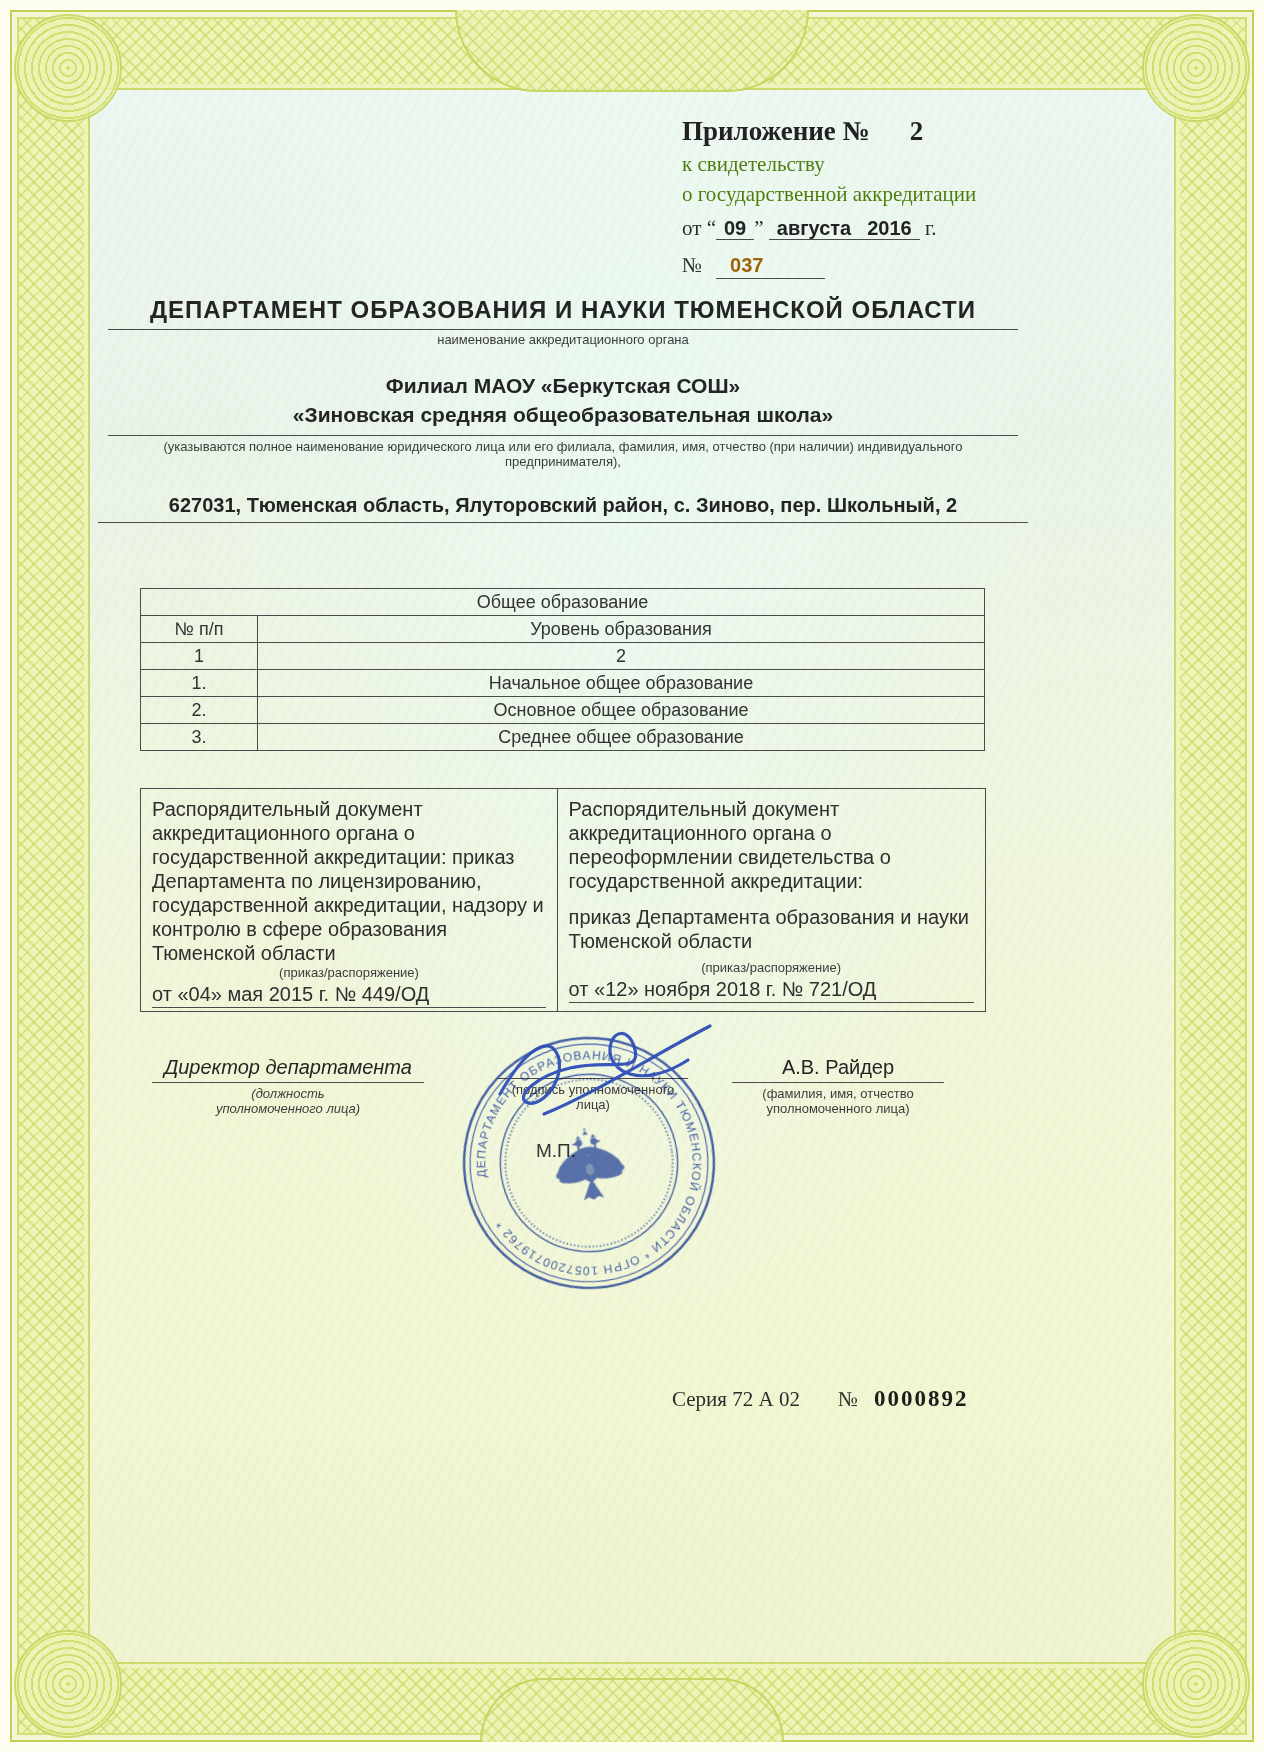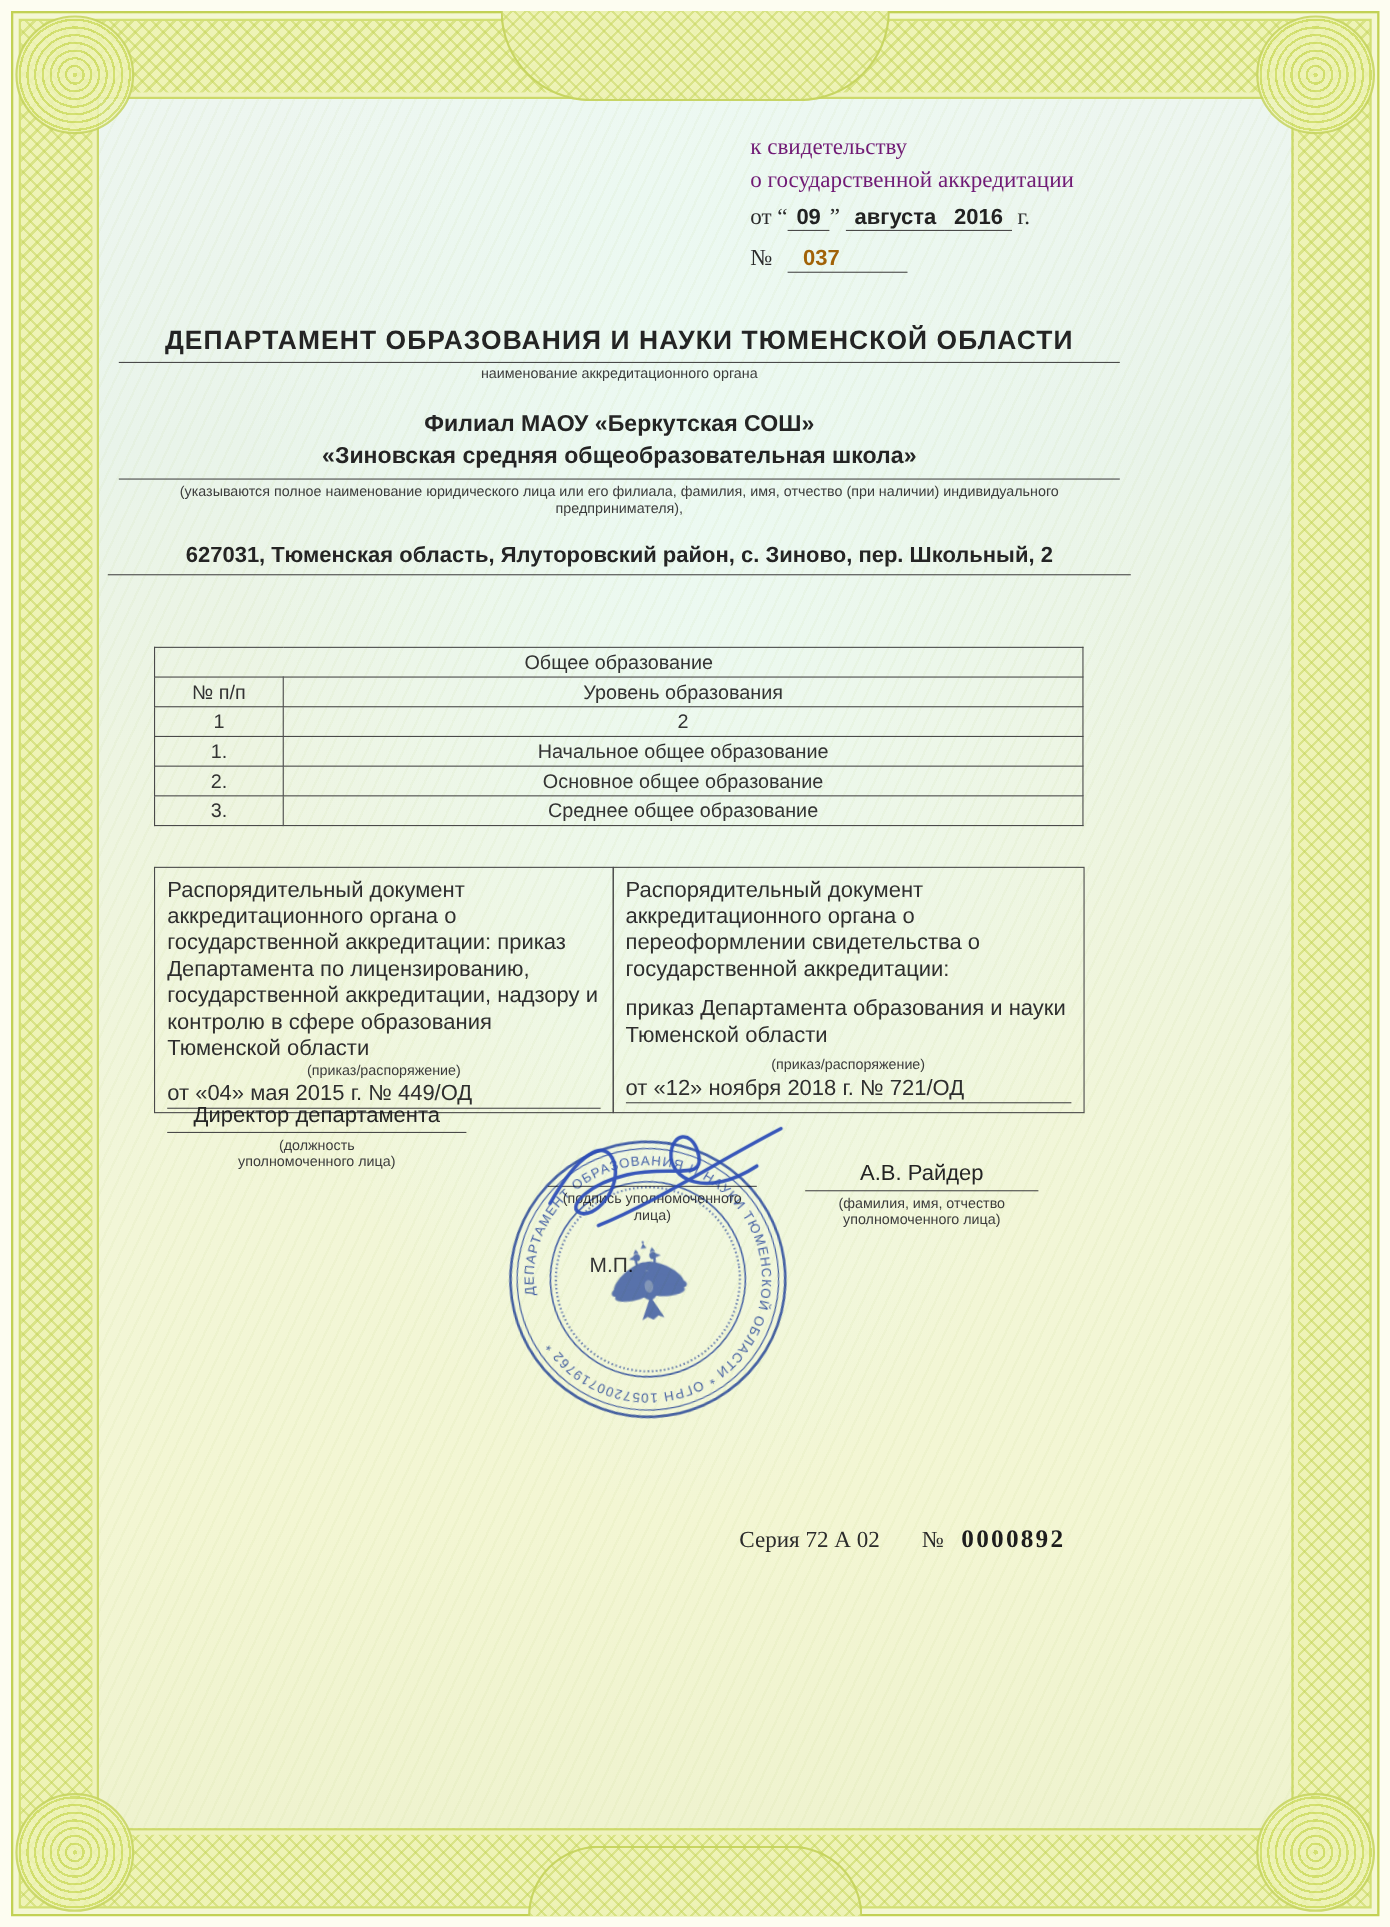--- a/index.html
+++ b/index.html
@@ -53,21 +53,21 @@
   .serif{font-family:"Liberation Serif","DejaVu Serif",serif;}
   .caption{font-size:13px;color:#3c3c3c;}
   .rule{border-top:1.5px solid #4a4a4a;height:0;}
   .u{border-bottom:1.6px solid #4a4a4a;}
   
   .eagle-watermark{position:absolute;left:296px;top:552px;width:580px;height:632px;z-index:1;color:#d3e06e;opacity:.55;}
   
   .appendix-block{left:682px;top:116px;width:345px;}
   .appendix-title{font:bold 27px "Liberation Serif","DejaVu Serif",serif;color:#222;display:flex;align-items:baseline;}
   .appendix-title .num{margin-left:40px;}
-  .app-line{font-size:21px;margin-top:5px;color:#701a75;}
+  .app-line{font-size:21px;margin-top:5px;color:#4d7c0f;}
   .date-line{margin-top:9px;font-size:21px;color:#2c2c2c;white-space:nowrap;}
   .date-line .val{font:bold 20px "Liberation Sans",sans-serif;color:#222;}
   .date-line .seg{padding:0 8px;}
   .num-line{margin-top:12px;font-size:21px;color:#2c2c2c;}
   .num-line .valwrap{margin-left:14px;padding:0 62px 1px 14px;}
   .num-line .val{font:bold 20px "Liberation Sans",sans-serif;color:#a16207;}
   
   .authority-block{left:108px;top:296px;width:910px;text-align:center;}
   .authority-name{font-weight:bold;font-size:24px;letter-spacing:1px;color:#242424;}
   .authority-block .rule{margin-top:5px;}
@@ -88,21 +88,21 @@
   .education-table td.c1{width:84px;}
   
   .orders-row{left:140px;top:788px;width:846px;display:flex;}
   .order-box{box-sizing:border-box;border:1.4px solid #4a4a4a;height:224px;padding:8px 11px;display:flex;flex-direction:column;font-size:20px;line-height:1.2;color:#2e2e2e;background:transparent;}
   .order-box.left{width:418px;}
   .order-box.right{width:429px;margin-left:-1.4px;}
   .order-text2{margin-top:12px;}
   .order-caption{margin-top:auto;text-align:center;}
   .order-value{font-size:20px;border-bottom:1.6px solid #4a4a4a;padding-bottom:1px;margin-top:1px;}
   
-  .position-block{left:152px;top:1003px;width:272px;text-align:center;}
+  .position-block{left:152px;top:1056px;width:272px;text-align:center;font-style:italic;}
   .sig-title{font-size:20px;color:#242424;border-bottom:1.5px solid #4a4a4a;padding-bottom:3px;}
   .position-block .caption{margin:3px auto 0;width:175px;}
   .sign-block{left:498px;top:1056px;width:190px;text-align:center;}
   .sign-line{height:22px;border-bottom:1.5px solid #4a4a4a;}
   .sign-block .caption{margin:3px auto 0;width:165px;}
   .name-block{left:732px;top:1056px;width:212px;text-align:center;}
   .name-block .caption{margin:3px auto 0;width:195px;}
   .stamp-here{left:536px;top:1140px;font-size:19px;color:#333;}
   
   .seal-wrap{left:458px;top:1032px;width:262px;height:262px;z-index:6;transform:rotate(-8deg);opacity:.9;mix-blend-mode:multiply;}
@@ -151,20 +151,24 @@
   <div class="rosette br"></div>
   <div class="top-ornament"></div>
   <div class="bottom-ornament"></div>
   <div class="inner-panel"></div>
 
   <svg class="eagle-watermark" viewBox="0 0 600 640">
     <use href="#dbl-eagle"></use>
   </svg>
 
   <div class="abs appendix-block serif">
+    <div class="appendix-title">
+      <span>Приложение №</span>
+      <span class="num">2</span>
+    </div>
     <div class="app-line">к свидетельству</div>
     <div class="app-line">о государственной аккредитации</div>
     <div class="date-line">
       <span>от “</span><span class="u seg val">09</span><span>”</span>
       <span class="u seg val">августа</span><span class="u seg val">2016</span>
       <span>г.</span>
     </div>
     <div class="num-line">
       <span>№</span><span class="u valwrap"><span class="val">037</span></span>
     </div>

